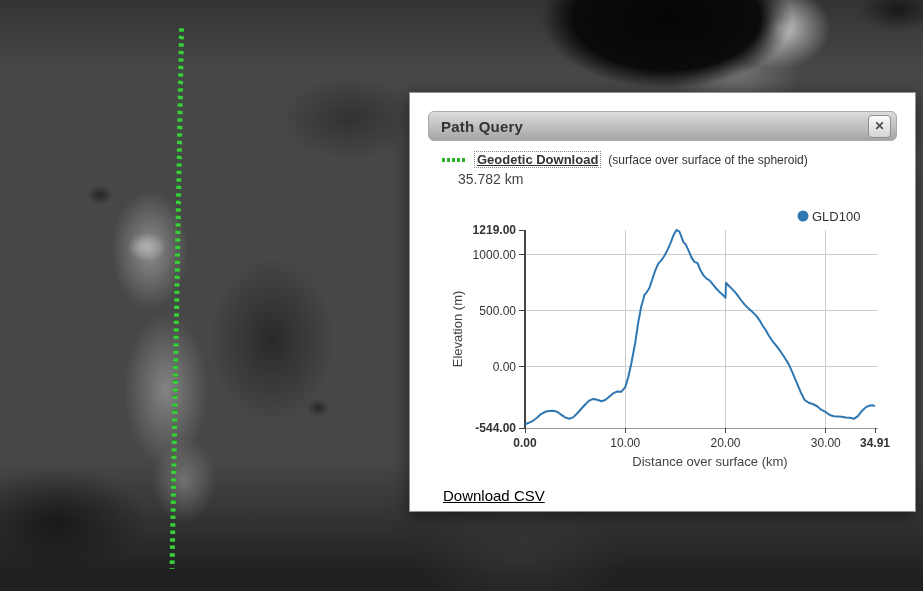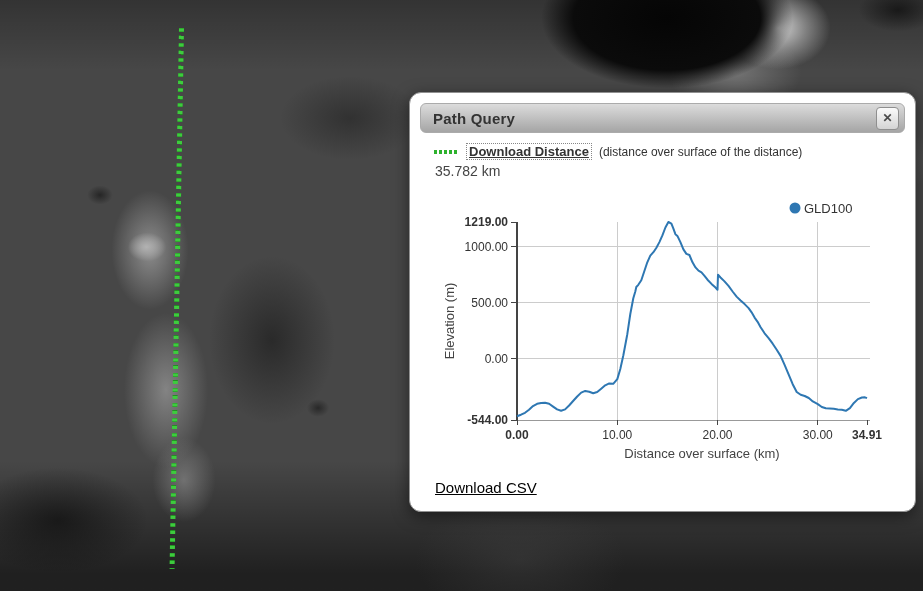--- a/index.html
+++ b/index.html
@@ -35,22 +35,22 @@
     transform: rotate(1deg); transform-origin: 2px 0;
     background-image: repeating-linear-gradient(
       to bottom,
       #1f8f1f 0px, #3ecb3e 1px, #3ecb3e 3px, #1f8f1f 4px,
       rgba(0,0,0,0) 4px, rgba(0,0,0,0) 7.5px);
   }
 
   
   .dialog {
     position:absolute; left:409px; top:92px; width:507px; height:420px;
-    background:#fff; border:1px solid #919191; border-radius:12px;
-    padding:10px; box-shadow: 0 4px 16px rgba(0,0,0,.5);
+    background:#fff; border:1px solid #919191; border-radius:0;
+    padding:18px; box-shadow: 0 4px 16px rgba(0,0,0,.5);
   }
   .titlebar {
     height:30px; border:1px solid #ababab; border-radius:6px;
     background: linear-gradient(#dcdcdc, #a5a5a5);
     display:flex; align-items:center; padding:0 5px 0 12px;
   }
   .titlebar .title { font-size:15px; font-weight:bold; color:#333; letter-spacing:.2px; }
   .close-btn {
     margin-left:auto; width:23px; height:23px; border-radius:4px;
     border:1px solid #8f8f8f; background: linear-gradient(#fbfbfb, #d4d4d4);
@@ -61,21 +61,21 @@
   .geo-row { display:flex; align-items:center; gap:7px; margin-top:2px; }
   .geo-swatch {
     width:25px; height:4px; flex:0 0 auto;
     background-image: repeating-linear-gradient(to right, #2db22d 0 3px, rgba(0,0,0,0) 3px 5px);
   }
   .geo-label {
     font-size:13px; font-weight:bold; color:#333; text-decoration:underline;
     border:1px dotted #888; padding:0 2px; cursor:pointer;
   }
   .geo-desc { font-size:12px; color:#333; }
-  .distance-value { font-size:14px; color:#444; margin:3px 0 0 1px; }
+  .distance-value { font-size:14px; color:#444; margin:3px 0 0 16px; }
   svg.chart { display:block; margin:6px 0 0 -14px; }
   svg.chart text { font-family:"Liberation Sans", sans-serif; }
   .download-link {
     display:inline-block; margin:14px 0 0 1px; font-size:15px; color:#000000;
     text-decoration:underline; cursor:pointer;
   }
 </style>
 </head>
 <body>
 
@@ -84,22 +84,22 @@
 </div>
 
 <div class="dialog">
   <div class="titlebar">
     <span class="title">Path Query</span>
     <span class="close-btn">✕</span>
   </div>
   <div class="dialog-content">
     <div class="geo-row">
       <span class="geo-swatch"></span>
-      <span class="geo-label">Download Distance</span>
-      <span class="geo-desc">(distance over surface of the distance)</span>
+      <span class="geo-label">Geodetic Download</span>
+      <span class="geo-desc">(surface over surface of the spheroid)</span>
     </div>
     <div class="distance-value">35.782 km</div>
     <svg class="chart" width="505" height="280">
         <line x1="97" y1="61.59557572319909" x2="450" y2="61.59557572319909" stroke="#ccc" shape-rendering="crispEdges"></line>
         <line x1="97" y1="117.74985819625638" x2="450" y2="117.74985819625638" stroke="#ccc" shape-rendering="crispEdges"></line>
         <line x1="97" y1="173.90414066931368" x2="450" y2="173.90414066931368" stroke="#ccc" shape-rendering="crispEdges"></line>
         <line x1="197.25780578630764" y1="37" x2="197.25780578630764" y2="235" stroke="#ccc" shape-rendering="crispEdges"></line>
         <line x1="297.5156115726153" y1="37" x2="297.5156115726153" y2="235" stroke="#ccc" shape-rendering="crispEdges"></line>
         <line x1="397.773417358923" y1="37" x2="397.773417358923" y2="235" stroke="#ccc" shape-rendering="crispEdges"></line>
         <line x1="97" y1="235" x2="450" y2="235" stroke="#999" shape-rendering="crispEdges"></line>

